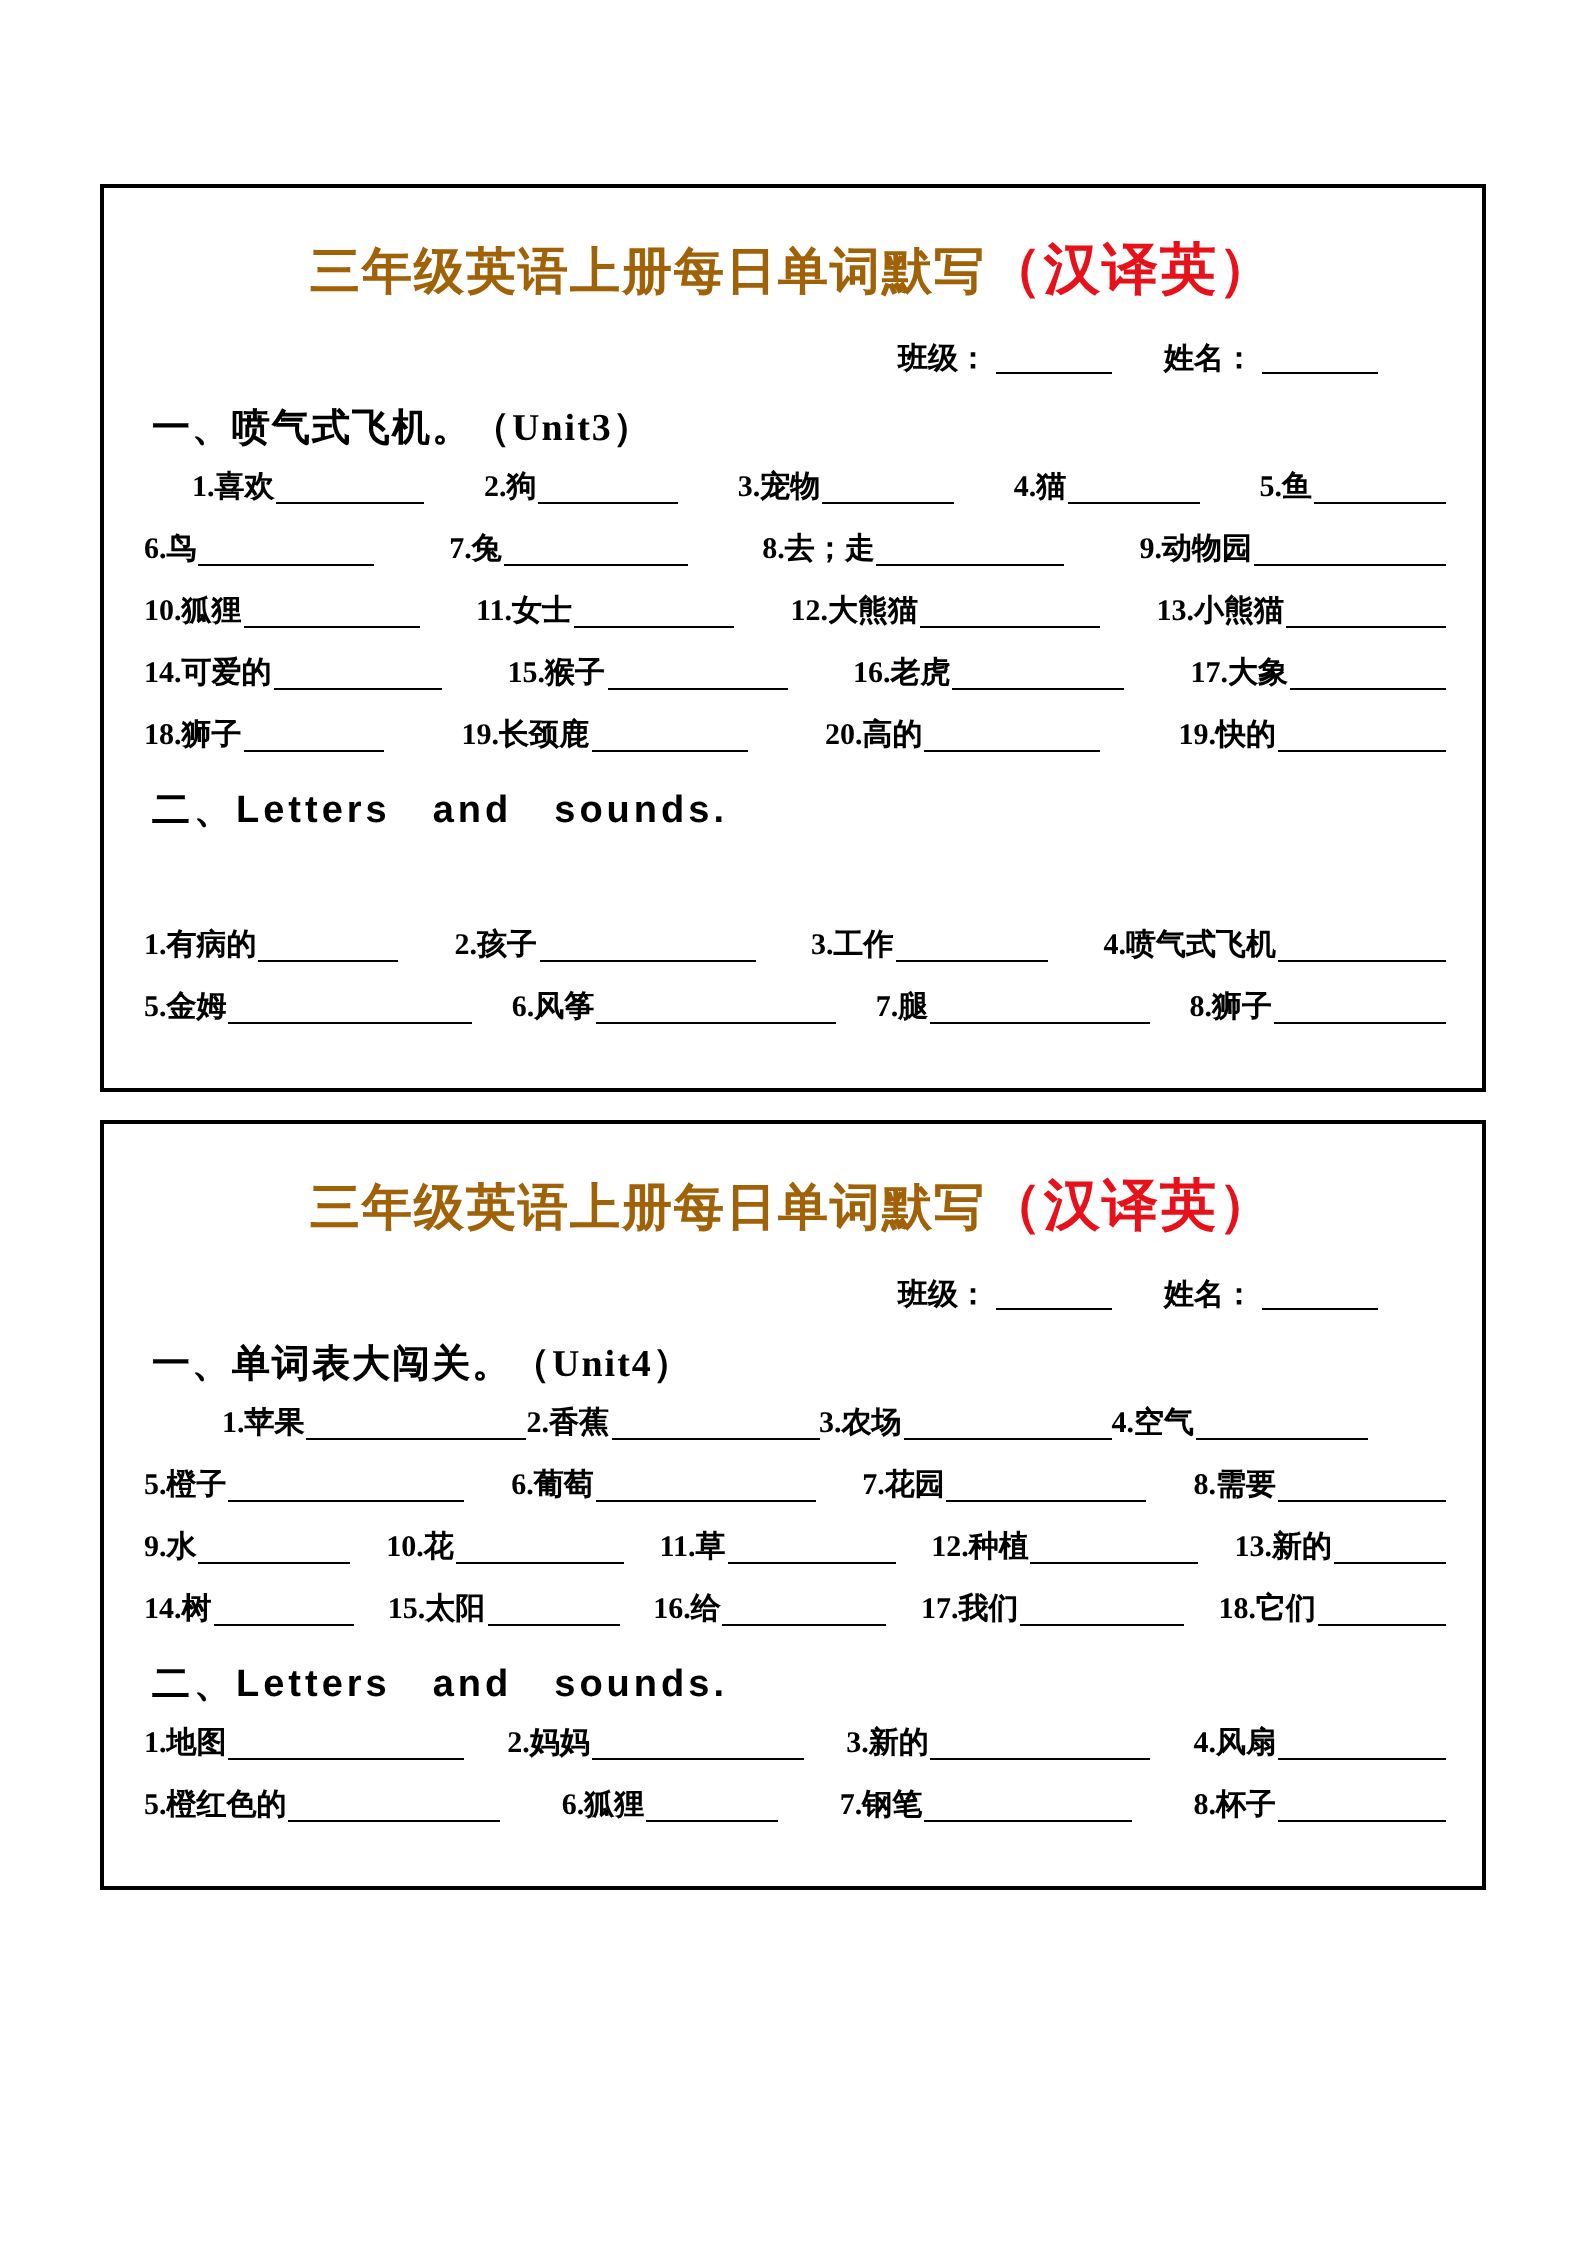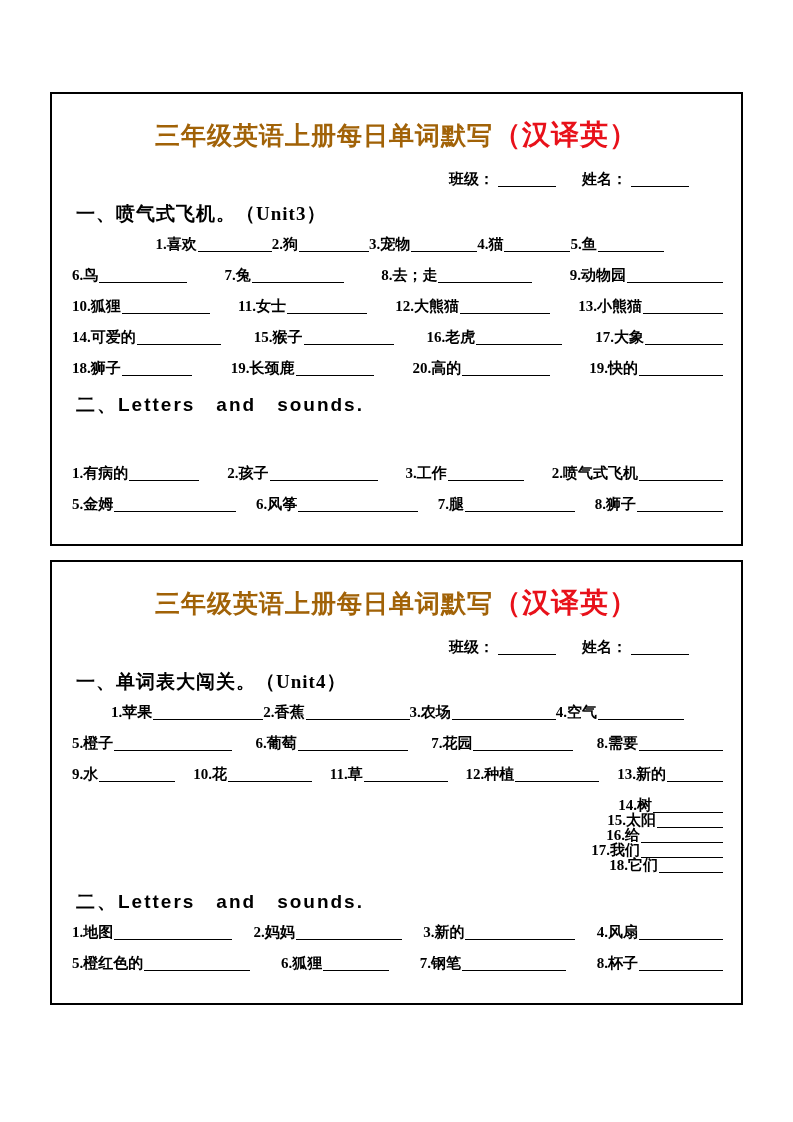--- a/index.html
+++ b/index.html
@@ -128,21 +128,21 @@
           <div class="meta-item">
             <span>班级：</span>
             <span class="meta-line"></span>
           </div>
           <div class="meta-item">
             <span>姓名：</span>
             <span class="meta-line"></span>
           </div>
         </div>
         <div class="section-head">一、喷气式飞机。（Unit3）</div>
-        <div class="q-row" style="justify-content: center; margin-left: 26px;">
+        <div class="q-row" style="justify-content: space-between; margin-left: 26px;">
           <div class="q-item">
             <span class="q-label">1.喜欢</span>
             <span class="q-blank" style="width: 74px;"></span>
           </div>
           <div class="q-item">
             <span class="q-label">2.狗</span>
             <span class="q-blank" style="width: 70px;"></span>
           </div>
           <div class="q-item">
             <span class="q-label">3.宠物</span>
@@ -237,21 +237,21 @@
           </div>
           <div class="q-item">
             <span class="q-label">2.孩子</span>
             <span class="q-blank" style="width: 108px;"></span>
           </div>
           <div class="q-item">
             <span class="q-label">3.工作</span>
             <span class="q-blank" style="width: 76px;"></span>
           </div>
           <div class="q-item">
-            <span class="q-label">2.喷气式飞机</span>
+            <span class="q-label">4.喷气式飞机</span>
             <span class="q-blank" style="width: 84px;"></span>
           </div>
         </div>
         <div class="q-row" style="justify-content: space-between;">
           <div class="q-item">
             <span class="q-label">5.金姆</span>
             <span class="q-blank" style="width: 122px;"></span>
           </div>
           <div class="q-item">
             <span class="q-label">6.风筝</span>
@@ -331,21 +331,21 @@
           </div>
           <div class="q-item">
             <span class="q-label">12.种植</span>
             <span class="q-blank" style="width: 84px;"></span>
           </div>
           <div class="q-item">
             <span class="q-label">13.新的</span>
             <span class="q-blank" style="width: 56px;"></span>
           </div>
         </div>
-        <div class="q-row" style="justify-content: space-between; flex-direction: column;">
+        <div class="q-row" style="justify-content: space-between;">
           <div class="q-item">
             <span class="q-label">14.树</span>
             <span class="q-blank" style="width: 70px;"></span>
           </div>
           <div class="q-item">
             <span class="q-label">15.太阳</span>
             <span class="q-blank" style="width: 66px;"></span>
           </div>
           <div class="q-item">
             <span class="q-label">16.给</span>

